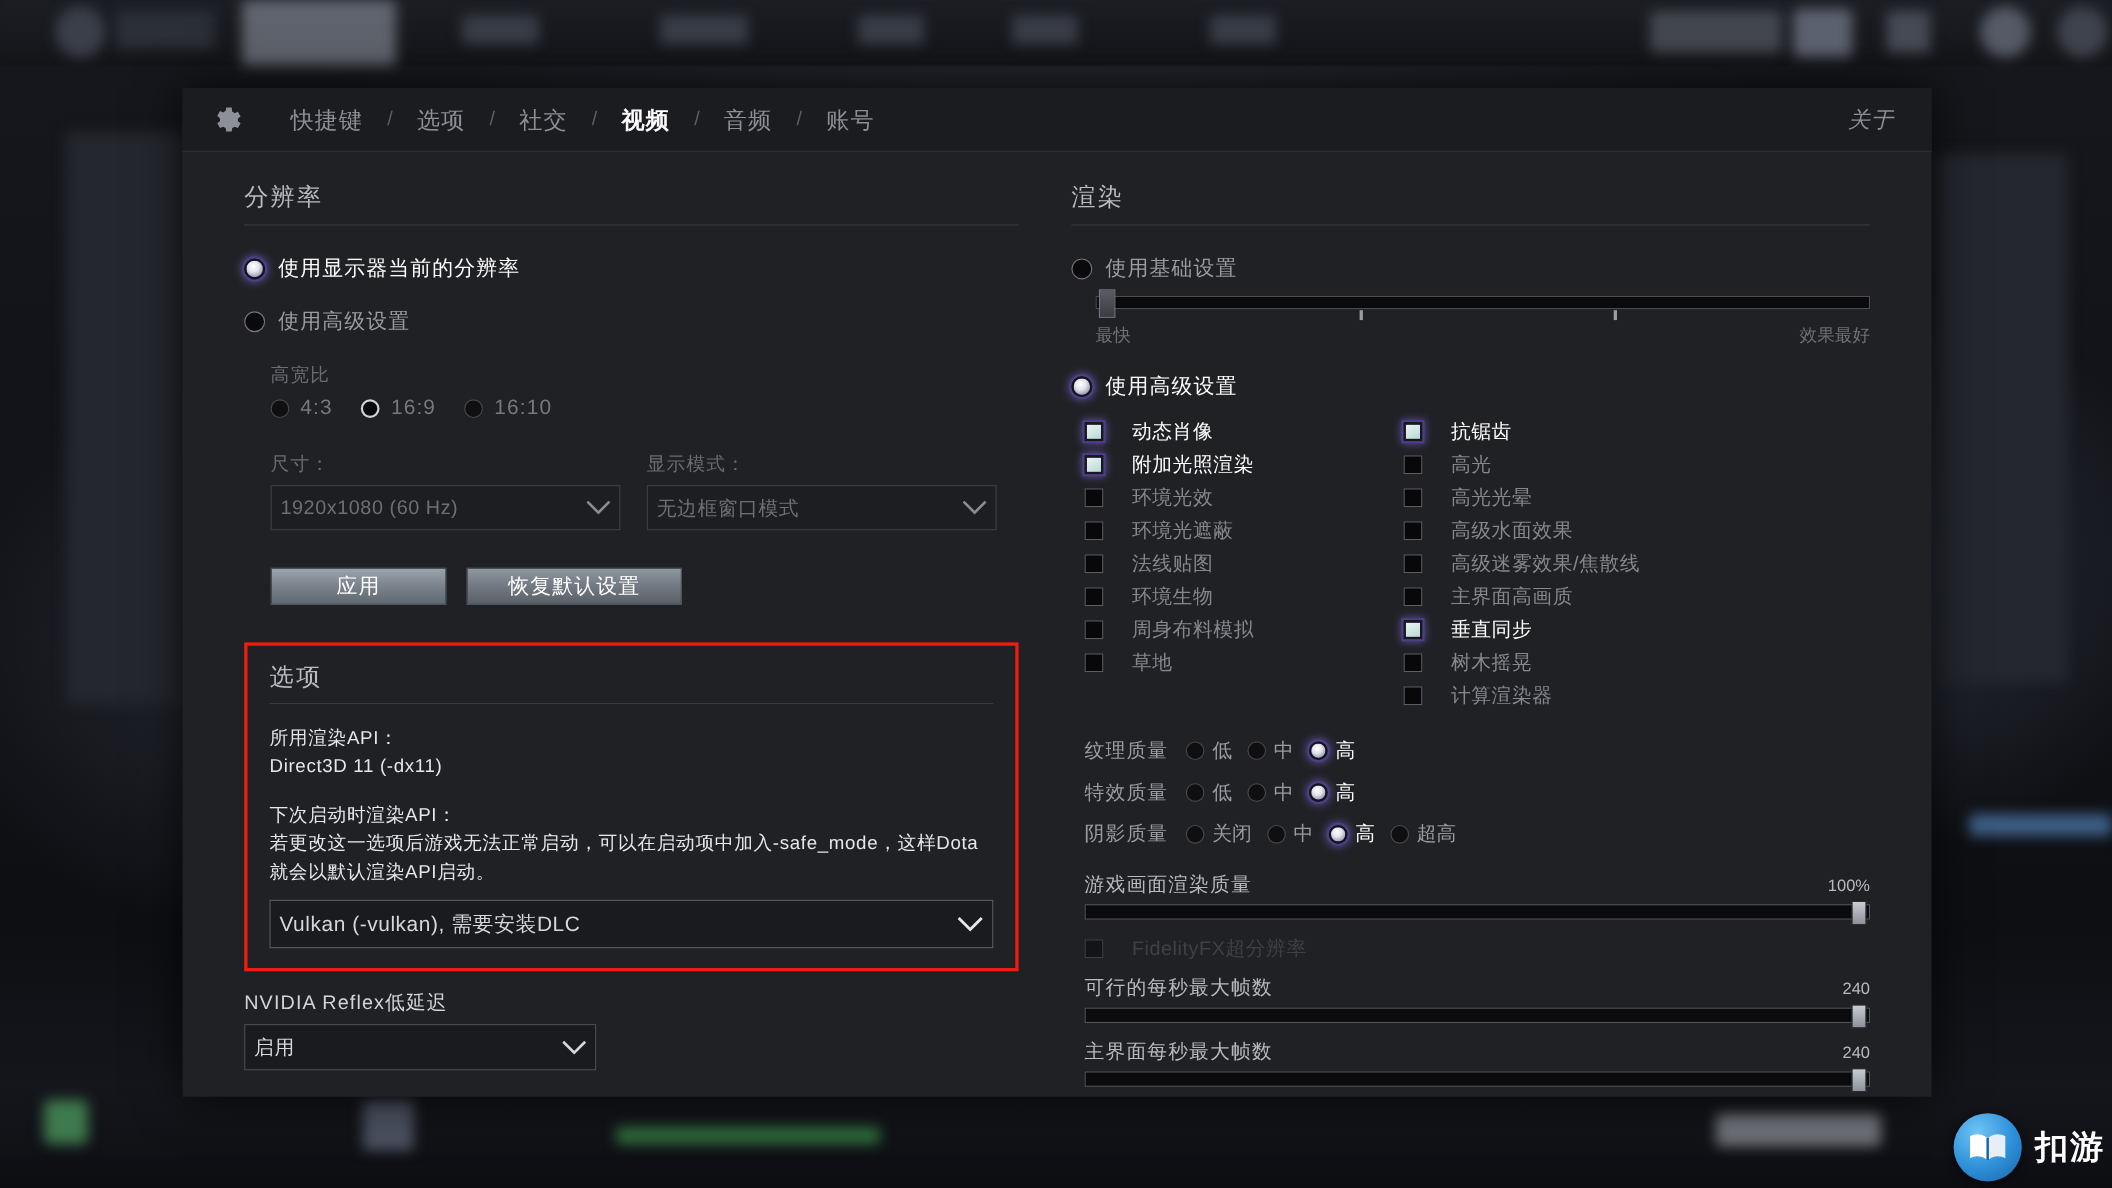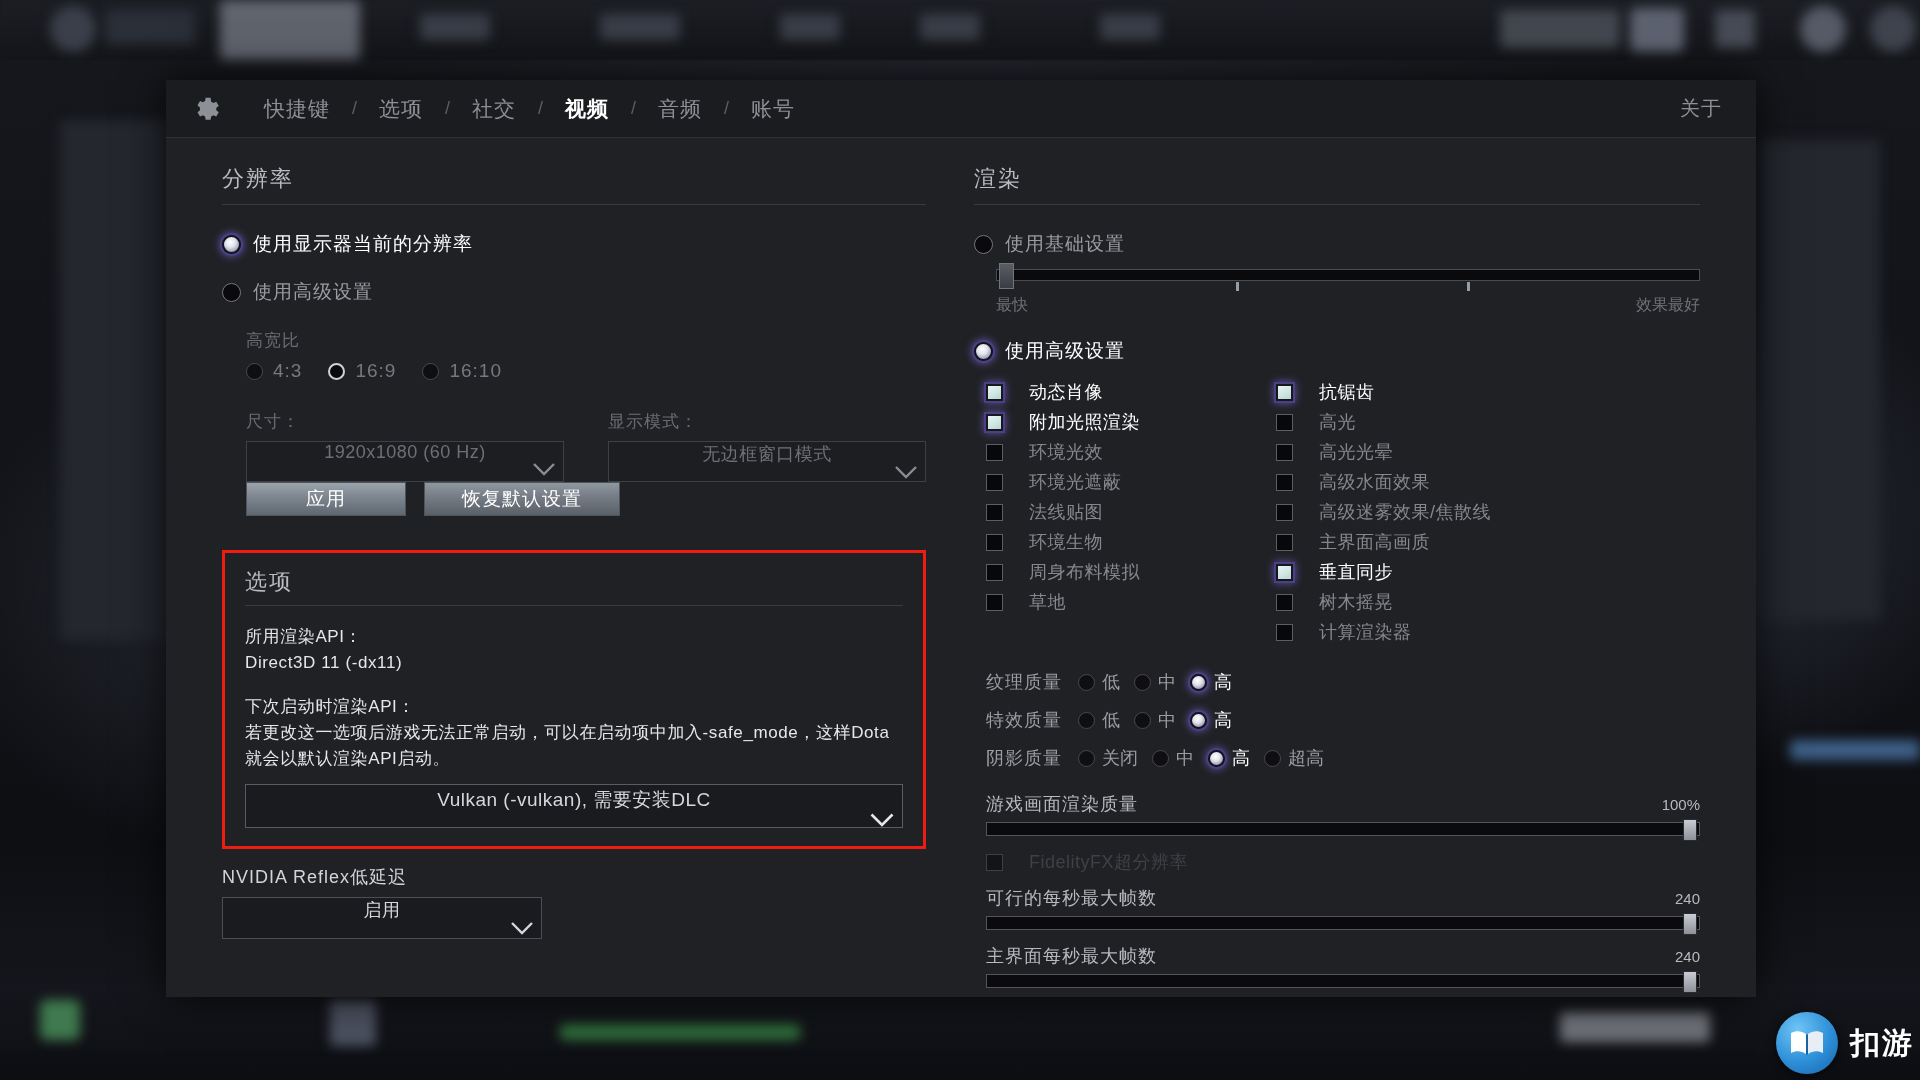--- a/index.html
+++ b/index.html
@@ -49,21 +49,21 @@
   }
   .tabs { display: flex; align-items: center; gap: 0; }
   .tab {
     font-size: 21px; color: #8d8f96; padding: 2px 22px; cursor: pointer;
     letter-spacing: 1px;
   }
   .tab.active { color: #ffffff; font-weight: bold; }
   .tabsep { color: #5c5e65; font-size: 18px; }
   #about {
     margin-left: auto; font-size: 20px; color: #8d8f96; letter-spacing: 1px;
-    cursor: pointer; padding-right: 8px;
+    cursor: pointer; padding-right: 8px; font-style: italic;
   }
 
   #content { display: flex; height: calc(100% - 58px); padding: 26px 0 0 0; }
   .col { padding: 0 24px; }
   .col-left  { width: 790px; padding-left: 56px; padding-right: 30px; }
   .col-right { flex: 1; padding-left: 18px; padding-right: 56px; }
 
   .section-title {
     font-size: 22px; color: #b9bbc1; letter-spacing: 2px;
     padding-bottom: 10px;
@@ -102,21 +102,20 @@
   .cb.dim { border-color: #5b5d64; }
 
   
   .fld-label { font-size: 17px; color: #83858c; margin-bottom: 8px; letter-spacing:1px;}
   .fld-label.dim { color: #6a6c73; }
   .select {
     background: #1a1b1f; border: 1px solid #4c4e55;
     height: 41px; display: flex; align-items: center;
     padding: 0 8px; color: #d5d7dc; font-size: 18px; letter-spacing: .5px;
     cursor: pointer;
-    flex-direction: column;
   }
   .select.dim { color: #6d6f76; border-color: #3e4046; background:#1d1e22; }
   .select .chev { margin-left: auto; }
   .chevsvg { display:block; }
 
   
   .btn {
     height: 34px; min-width: 160px; padding: 0 18px;
     background: linear-gradient(180deg,#9ba3ad 0%, #7d858f 45%, #5f6770 100%);
     color: #ffffff; font-size: 19px; letter-spacing: 1px;
@@ -268,21 +267,21 @@
         <div class="fld-label dim">高宽比</div>
         <div class="row" style="gap:10px;margin-bottom:28px;">
           <span class="radio small dim"></span>
           <span class="opt-label dimmer" style="margin-right:16px;">4:3</span>
           <span class="radio small" style="background:#0a0a0c;border:2px solid #cfd2d9;"></span>
           <span class="opt-label dimmer" style="margin-right:16px;">16:9</span>
           <span class="radio small dim"></span>
           <span class="opt-label dimmer">16:10</span>
         </div>
 
-        <div style="display:flex;gap:24px;justify-content:space-between;">
+        <div style="display:flex;gap:24px;margin-bottom:34px;">
           <div style="width:318px;">
             <div class="fld-label dim">尺寸：</div>
             <div class="select dim">
               <span>1920x1080 (60 Hz)</span>
               <span class="chev">
                 <svg class="chevsvg" width="22" height="13" viewBox="0 0 22 13">
                     <path d="M1 1 L11 11 L21 1" stroke="#8a8c93" stroke-width="2.4" fill="none"></path>
                   </svg>
               </span>
             </div>

